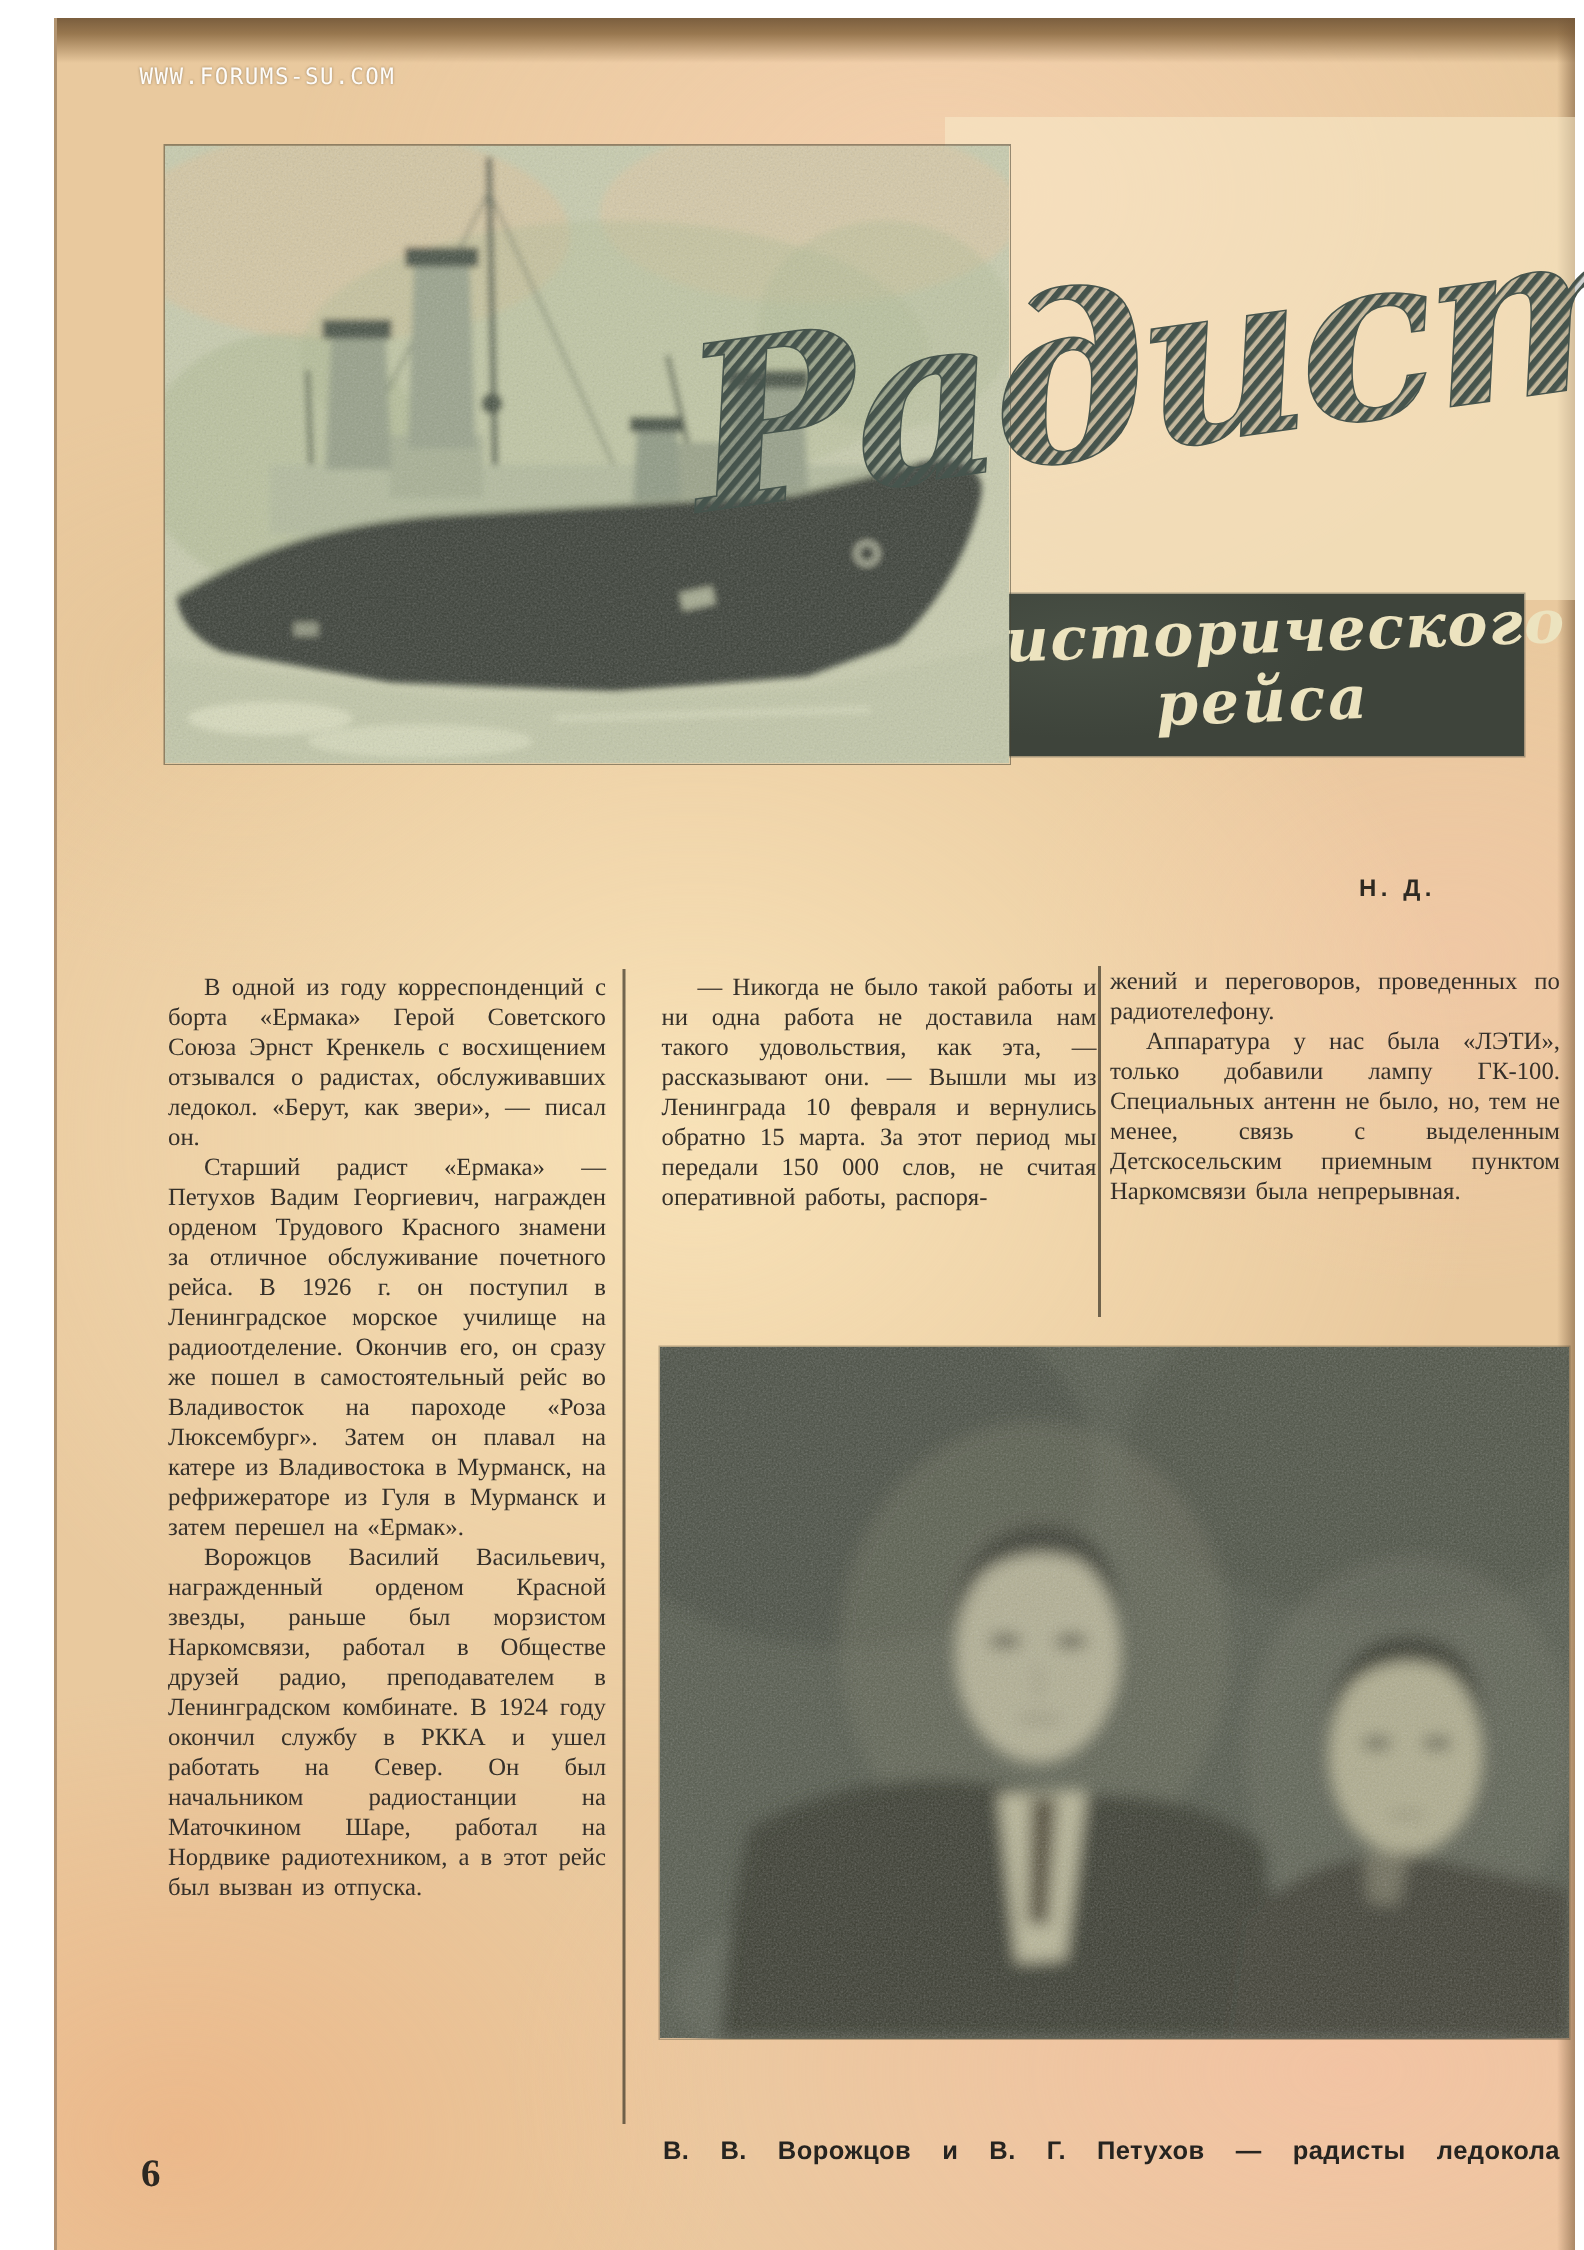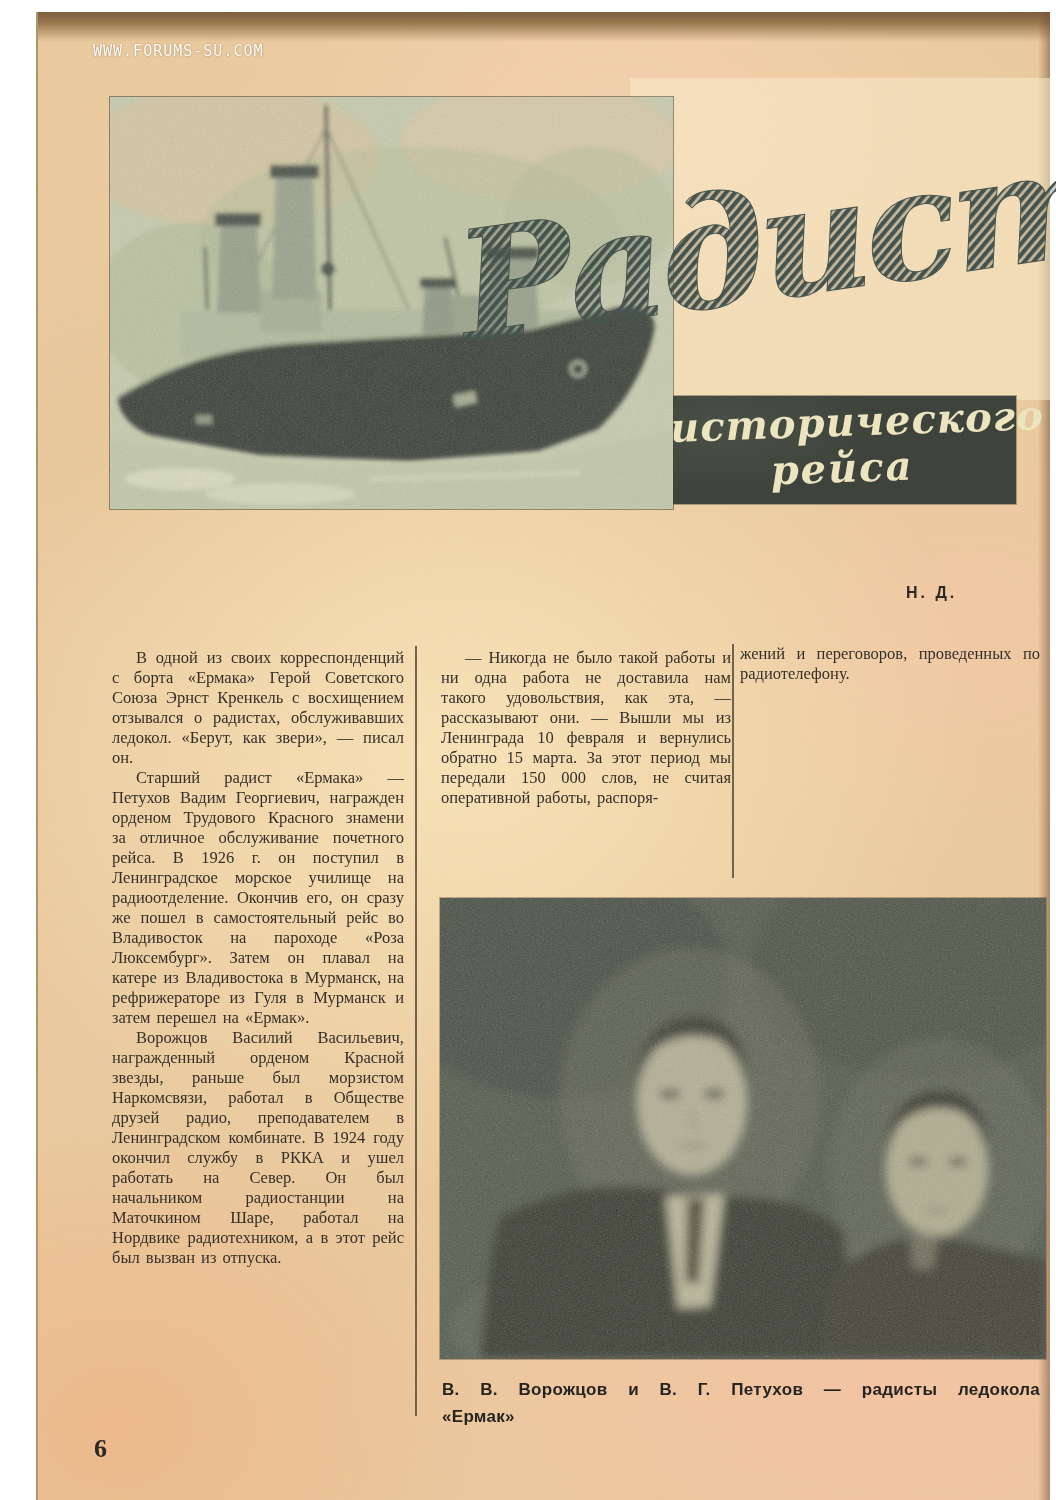--- a/index.html
+++ b/index.html
@@ -46,21 +46,21 @@
   .col p{margin:0;text-indent:24px;}
   .col1{left:74px;top:636px;width:292px;}
   .col2{left:403px;top:636px;width:290px;}
   .col3{left:702px;top:632px;width:300px;}
   .vrule{position:absolute;width:2px;background:rgba(70,62,45,.75);}
   .rule1{left:377px;top:634px;height:770px;}
   .rule2{left:694px;top:632px;height:234px;}
   .caption{position:absolute;left:404px;top:1364px;width:598px;
     font-family:"Liberation Sans",sans-serif;font-weight:bold;font-size:17px;
     line-height:27px;color:#262420;letter-spacing:.3px;}
-  .caption .l1{text-align:justify;text-align-last:justify;}
+  .caption .l1{text-align:justify;text-align-last:justify;margin-top:44px;}
   .pagenum{position:absolute;left:56px;top:1422px;font-weight:bold;font-size:26px;
     color:#2c2822;font-family:"Liberation Serif",serif;}
 </style>
 </head>
 <body>
 
 <div class="stage">
   <div class="page">
     <div class="edge-top"></div>
     <div class="edge-right"></div>
@@ -138,31 +138,32 @@
       <g transform="rotate(-8 80 260)">
         <text x="12" y="268" font-family="DejaVu Serif, serif" font-style="italic" font-weight="bold" font-size="152" letter-spacing="-5" fill="url(#hatch)" stroke="#46544d" stroke-width="1">Радисты</text>
       </g>
     </svg>
 
     <div class="watermark">WWW.FORUMS-SU.COM</div>
 
     <div class="byline">Н. Д.</div>
 
     <div class="col col1">
-      <p>В одной из своих корреспонденций с борта «Ермака» Герой Советского Союза Эрнст Кренкель с восхищением отзывался о радистах, обслуживавших ледокол. «Берут, как звери», — писал он.</p>
+      <p>В одной из году корреспонденций с борта «Ермака» Герой Советского Союза Эрнст Кренкель с восхищением отзывался о радистах, обслуживавших ледокол. «Берут, как звери», — писал он.</p>
       <p>Старший радист «Ермака» — Петухов Вадим Георгиевич, награжден орденом Трудового Красного знамени за отличное обслуживание почетного рейса. В 1926 г. он поступил в Ленинградское морское училище на радиоотделение. Окончив его, он сразу же пошел в самостоятельный рейс во Владивосток на пароходе «Роза Люксембург». Затем он плавал на катере из Владивостока в Мурманск, на рефрижераторе из Гуля в Мурманск и затем перешел на «Ермак».</p>
       <p>Ворожцов Василий Васильевич, награжденный орденом Красной звезды, раньше был морзистом Наркомсвязи, работал в Обществе друзей радио, преподавателем в Ленинградском комбинате. В 1924 году окончил службу в РККА и ушел работать на Север. Он был начальником радиостанции на Маточкином Шаре, работал на Нордвике радиотехником, а в этот рейс был вызван из отпуска.</p>
     </div>
     <div class="vrule rule1"></div>
     <div class="col col2">
       <p>— Никогда не было такой работы и ни одна работа не доставила нам такого удовольствия, как эта, — рассказывают они. — Вышли мы из Ленинграда 10 февраля и вернулись обратно 15 марта. За этот период мы передали 150 000 слов, не считая оперативной работы, распоря-</p>
     </div>
     <div class="vrule rule2"></div>
     <div class="col col3">
       <p style="text-indent:0">жений и переговоров, проведенных по радиотелефону.</p>
+      <p>Аппаратура у нас была «ЛЭТИ», только добавили лампу ГК-100. Специальных антенн не было, но, тем не менее, связь с выделенным Детскосельским приемным пунктом Наркомсвязи была непрерывная.</p>
     </div>
 
     <div class="photo men">
       <svg width="606" height="461" viewBox="0 0 606 461" xmlns="http://www.w3.org/2000/svg">
         <defs>
           <filter id="soft2">
               <feGaussianBlur stdDeviation="5"></feGaussianBlur>
             </filter>
           <filter id="noise2" x="0" y="0" width="100%" height="100%">
             <feTurbulence type="fractalNoise" baseFrequency="0.8" numOctaves="3" stitchTiles="stitch"></feTurbulence>
@@ -194,18 +195,17 @@
           <ellipse cx="518" cy="264" rx="10" ry="5" fill="#5d5d4c" opacity="0.85"></ellipse>
           <line x1="487" y1="312" x2="509" y2="312" stroke="#7a7663" stroke-width="4" opacity="0.7"></line>
           <polygon points="470,338 500,334 492,372 472,370" fill="#8f8c75" opacity="0.6"></polygon>
         </g>
         <rect width="606" height="461" filter="url(#noise2)" opacity="0.3"></rect>
       </svg>
     </div>
 
     <div class="caption">
       <div class="l1">В. В. Ворожцов и В. Г. Петухов — радисты ледокола</div>
-      <div class="l2">«Ермак»</div>
     </div>
 
     <div class="pagenum">6</div>
   </div>
 </div>
 
 </body></html>

